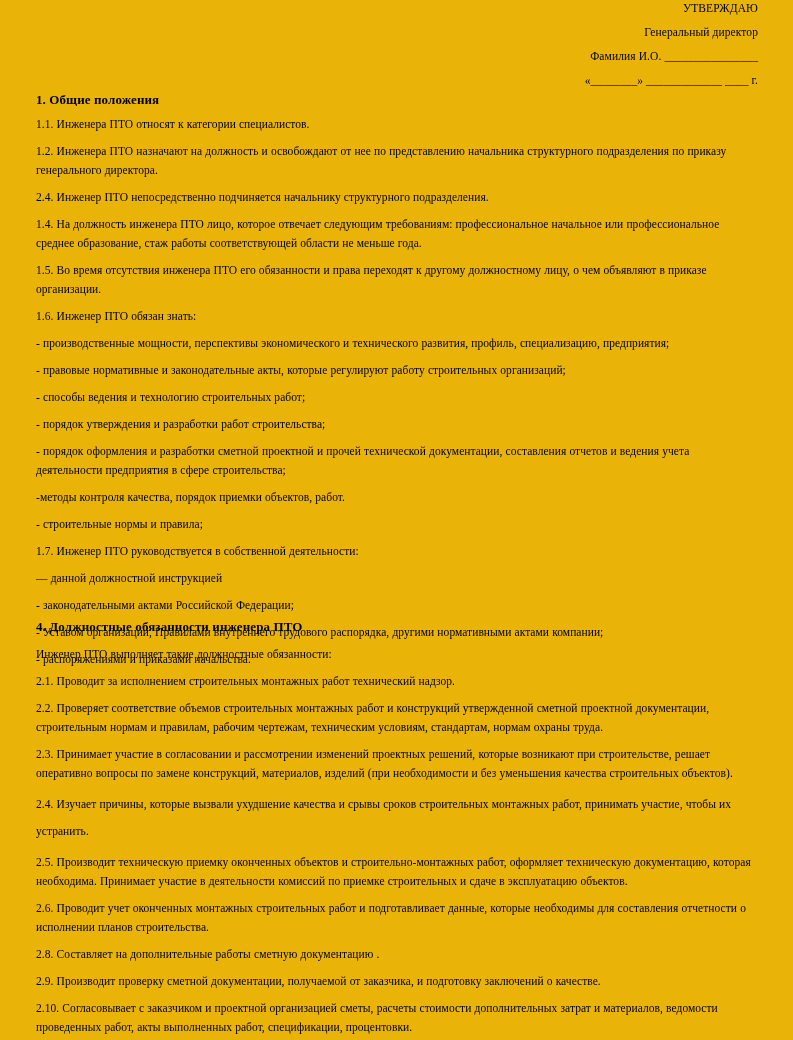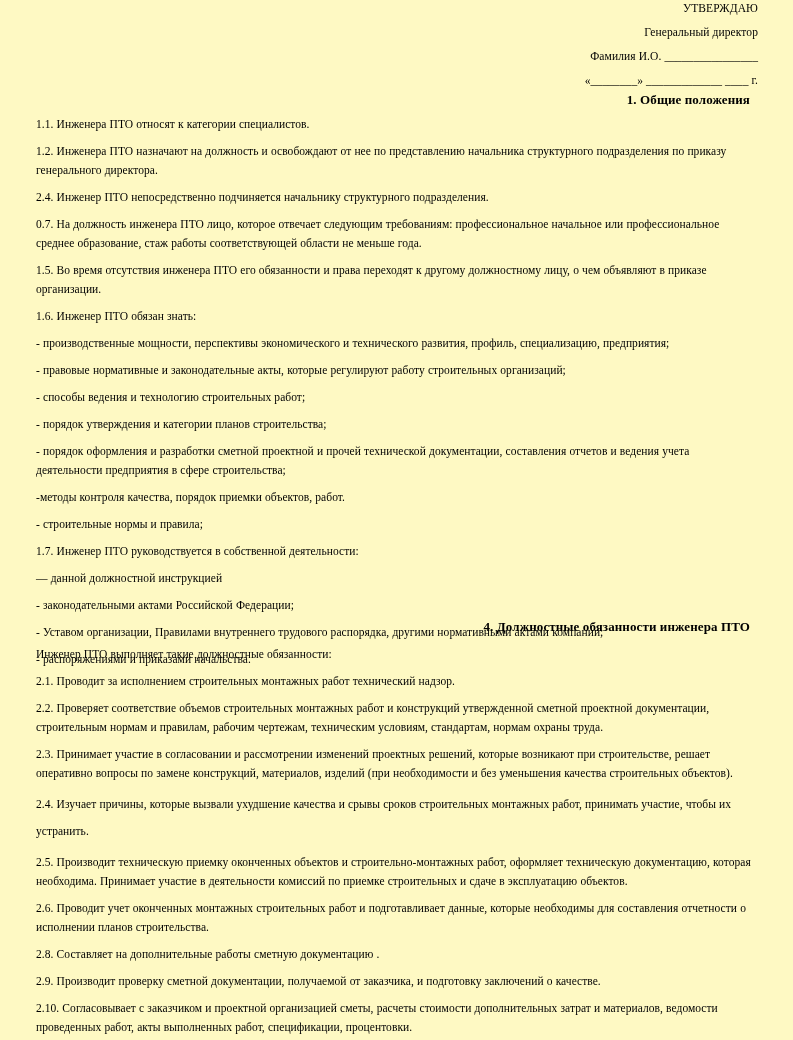--- a/index.html
+++ b/index.html
@@ -10,21 +10,21 @@
   }
   body {
     font-family: "Liberation Serif", "DejaVu Serif", serif;
     color: #000000;
     -webkit-font-smoothing: none;
   }
   .page {
     position: relative;
     width: 793px;
     height: 1040px;
-    background: #fef9c3;
+    background: #eab308;
     overflow: hidden;
     box-sizing: border-box;
   }
 
   
   .approval {
     position: absolute;
     top: -4px;
     left: 36px;
     right: 35px;
@@ -34,21 +34,21 @@
     font-size: 11.5px;
     line-height: 24px;
     white-space: pre;
     letter-spacing: 0.1px;
   }
 
   
   .doc-heading {
     font-size: 13px;
     font-weight: bold;
-    text-align: right;
+    text-align: left;
     margin: 0;
     padding: 0;
     letter-spacing: 0.1px;
     position: absolute;
     left: 36px;
     right: 43px;
   }
 
   
   .body-block {
@@ -81,27 +81,27 @@
     <div class="ln">Фамилия И.О. ________________</div>
     <div class="ln">«________» _____________ ____ г.</div>
   </div>
 
   <div class="doc-heading" style="top:92px;">1. Общие положения</div>
 
   <div class="body-block" style="top:115px;">
     <p class="para">1.1. Инженера ПТО относят к категории специалистов.</p>
     <p class="para">1.2. Инженера ПТО назначают на должность и освобождают от нее по представлению начальника структурного подразделения по приказу генерального директора.</p>
     <p class="para">2.4. Инженер ПТО непосредственно подчиняется начальнику структурного подразделения.</p>
-    <p class="para">0.7. На должность инженера ПТО лицо, которое отвечает следующим требованиям: профессиональное начальное или профессиональное среднее образование, стаж работы соответствующей области не меньше года.</p>
+    <p class="para">1.4. На должность инженера ПТО лицо, которое отвечает следующим требованиям: профессиональное начальное или профессиональное среднее образование, стаж работы соответствующей области не меньше года.</p>
     <p class="para">1.5. Во время отсутствия инженера ПТО его обязанности и права переходят к другому должностному лицу, о чем объявляют в приказе организации.</p>
     <p class="para">1.6. Инженер ПТО обязан знать:</p>
     <p class="para">- производственные мощности, перспективы экономического и технического развития, профиль, специализацию, предприятия;</p>
     <p class="para">- правовые нормативные и законодательные акты, которые регулируют работу строительных организаций;</p>
     <p class="para">- способы ведения и технологию строительных работ;</p>
-    <p class="para">- порядок утверждения и категории планов строительства;</p>
+    <p class="para">- порядок утверждения и разработки работ строительства;</p>
     <p class="para">- порядок оформления и  разработки сметной проектной и прочей технической документации, составления отчетов и ведения учета деятельности предприятия в сфере строительства;</p>
     <p class="para">-методы контроля качества, порядок приемки  объектов, работ.</p>
     <p class="para">- строительные нормы и правила;</p>
     <p class="para">1.7. Инженер ПТО руководствуется в собственной деятельности:</p>
     <p class="para">— данной должностной инструкцией</p>
     <p class="para">- законодательными актами Российской Федерации;</p>
     <p class="para">- Уставом организации, Правилами внутреннего трудового распорядка, другими нормативными актами компании;</p>
     <p class="para">- распоряжениями и приказами начальства.</p>
   </div>
 

